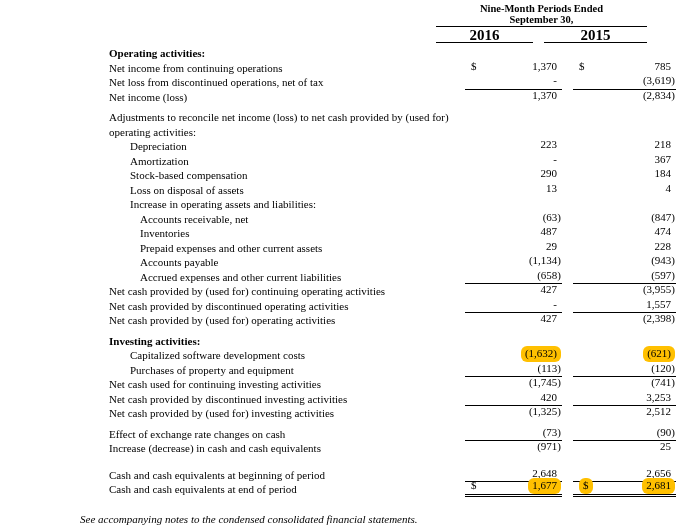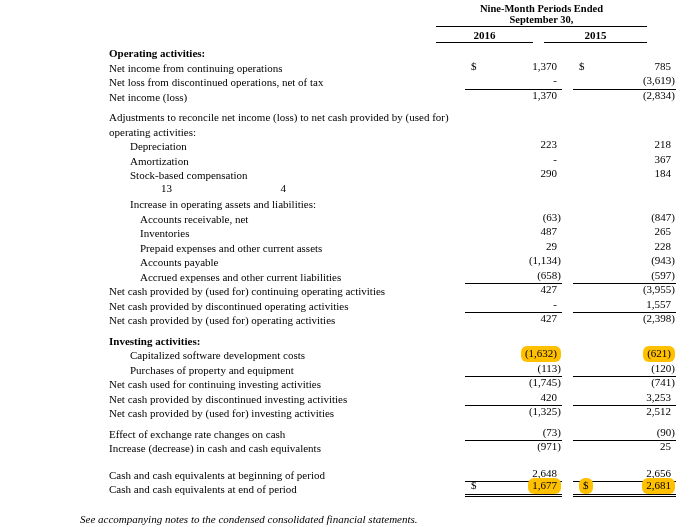--- a/index.html
+++ b/index.html
@@ -21,21 +21,21 @@
   .hdr-pad { width: 356px; flex: none; }
   .hdr-span {
     width: 211px; flex: none;
     text-align: center; font-weight: bold; font-size: 10.5px;
     border-bottom: 1px solid #000; padding-bottom: 1px;
   }
   .hdr-span div { line-height: 11px; }
   .years { display: flex; margin-top: 2px; margin-bottom: 3px; }
   .ycell {
     flex: none; box-sizing: border-box; height: 14px;
-    text-align: center; font-weight: bold; font-size: 11px; line-height: 13px;
+    text-align: center; font-weight: bold; font-size: 15px; line-height: 13px;
     border-bottom: 1px solid #000;
   }
   .w-c16  { width: 97px;  }
   .w-gap  { width: 11px;  }
   .w-c15  { width: 103px; }
   
   .row { display: flex; height: 14.5px; align-items: flex-end; }
   .row.tall { height: 29px; align-items: flex-start; }
   .row.spacer { height: 6px; }
   .row.spacer.lg { height: 12px; }
@@ -156,20 +156,21 @@
         <div class="lbl ind1">Stock-based compensation</div>
         <div class="cell c16">
           <span class="val">290</span>
         </div>
         <div class="cgap"></div>
         <div class="cell c15">
           <span class="val">184</span>
         </div>
       </div>
       <div class="row">
+        <div class="lbl ind1">Loss on disposal of assets</div>
         <div class="cell c16">
           <span class="val">13</span>
         </div>
         <div class="cgap"></div>
         <div class="cell c15">
           <span class="val">4</span>
         </div>
       </div>
       <div class="row">
         <div class="lbl ind1">Increase in operating assets and liabilities:</div>
@@ -187,21 +188,21 @@
           <span class="val paren">(847)</span>
         </div>
       </div>
       <div class="row">
         <div class="lbl ind2">Inventories</div>
         <div class="cell c16">
           <span class="val">487</span>
         </div>
         <div class="cgap"></div>
         <div class="cell c15">
-          <span class="val">265</span>
+          <span class="val">474</span>
         </div>
       </div>
       <div class="row">
         <div class="lbl ind2">Prepaid expenses and other current assets</div>
         <div class="cell c16">
           <span class="val">29</span>
         </div>
         <div class="cgap"></div>
         <div class="cell c15">
           <span class="val">228</span>

